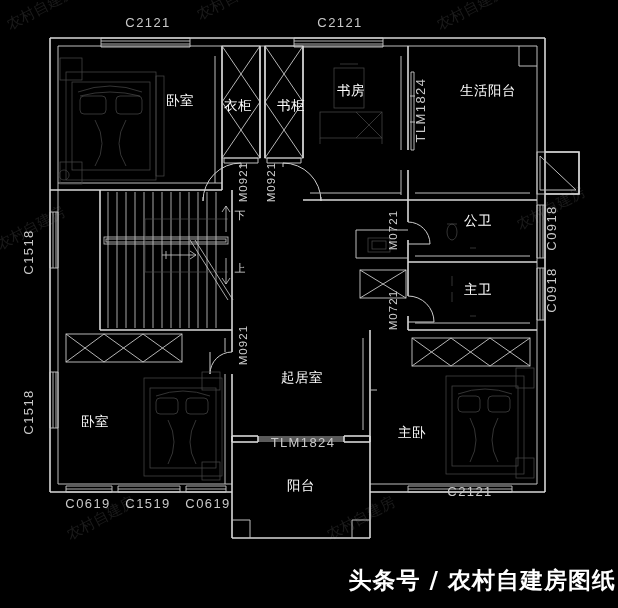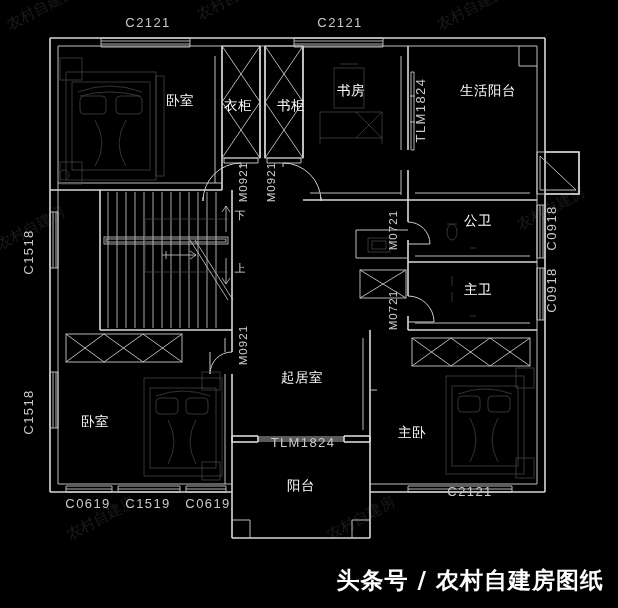--- a/index.html
+++ b/index.html
@@ -62,21 +62,21 @@
   }
   #watermark-bar {
     position: absolute;
     left: 0;
     bottom: 0;
     width: 618px;
     height: 56px;
     display: flex;
     align-items: center;
     justify-content: flex-end;
-    padding-right: 14px;
+    padding-right: 2px;
     box-sizing: border-box;
     pointer-events: none;
   }
   #watermark-text {
     color: #ffffff;
     font-family: "DejaVu Sans", sans-serif;
     font-size: 23px;
     font-weight: bold;
     letter-spacing: 1px;
     text-shadow: 0 0 2px #000;

